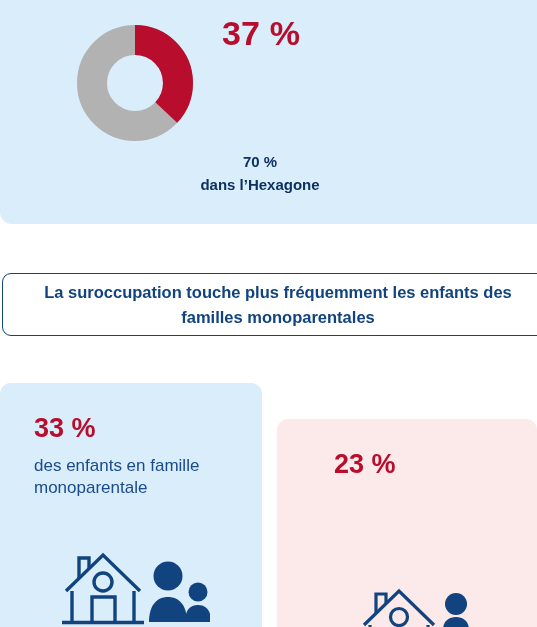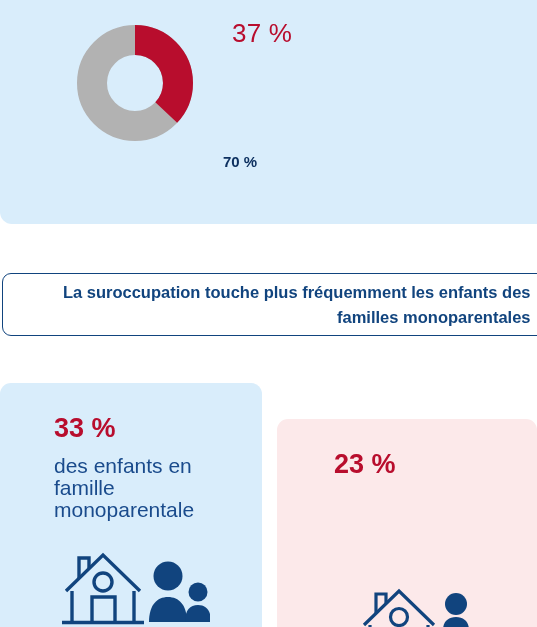--- a/index.html
+++ b/index.html
@@ -37,64 +37,65 @@
   }
   .donut-wrap svg { display: block; }
 
   .stat-main {
     position: absolute;
     left: 216px;
     top: 16px;
     width: 300px;
   }
   .stat-pct {
-    font-size: 26px;
-    font-weight: normal;
+    font-size: 34px;
+    font-weight: bold;
     color: #b80d2d;
     letter-spacing: 0.2px;
     line-height: 34px;
-    margin: 0 0 8px 16px;
+    margin: 0 0 8px 6px;
   }
   .stat-desc {
     font-size: 15.5px;
     color: #1a4b8c;
     line-height: 22.5px;
     margin: 0;
   }
 
   .sub-stat {
     position: absolute;
     left: 0;
     top: 150px;
     width: 480px;
     text-align: center;
     color: #0e3160;
     font-weight: bold;
     font-size: 15px;
     line-height: 23px;
+    padding-left: 20px;
   }
 
   
   .title-box {
     position: absolute;
     left: 2px;
     top: 273px;
     width: 552px;
     height: 63px;
     box-sizing: border-box;
     border: 1.5px solid #11447e;
     border-radius: 9px;
     background: #ffffff;
     display: flex;
     align-items: center;
     justify-content: center;
   }
   .title-text {
     width: 505px;
-    text-align: right;
+    text-align: center;
     color: #11447e;
     font-weight: bold;
     font-size: 16.5px;
     line-height: 25px;
   }
 
   
   .card {
     position: absolute;
     top: 383px;
@@ -109,35 +110,35 @@
     background: #d9edfb;
   }
   .card-pink {
     left: 277px;
     width: 260px;
     background: #fce9ea;
     margin-top: 36px;
   }
   .card-inner {
     position: absolute;
-    left: 54px;
+    left: 34px;
     top: 30px;
     right: 12px;
   }
   .card-pink .card-inner { left: 57px; }
 
   .card-pct {
     font-size: 27px;
     font-weight: bold;
     color: #b80d2d;
     line-height: 31px;
     margin: 0 0 11px 0;
   }
   .card-desc {
-    font-size: 21px;
+    font-size: 17px;
     color: #1a4b8c;
     line-height: 22px;
     margin: 0;
   }
 
   .card-icon {
     position: absolute;
     bottom: 0px;
   }
   .icon-blue { left: 58px; }
@@ -157,20 +158,21 @@
       <circle cx="58" cy="58" r="43" fill="none" stroke="#b80d2d" stroke-width="30" stroke-dasharray="99.97 170.21" transform="rotate(-90 58 58)"></circle>
     </svg>
   </div>
 
   <div class="stat-main">
     <div class="stat-pct">37 %</div>
   </div>
 
   <div class="sub-stat">
     <div>70 %</div>
+    <div>dans l’Hexagone</div>
   </div>
 
 </div>
 
 <div class="title-box">
   <div class="title-text">La suroccupation touche plus fréquemment les enfants des familles monoparentales</div>
 </div>
 
 <div class="card card-blue">
   <div class="card-inner">

